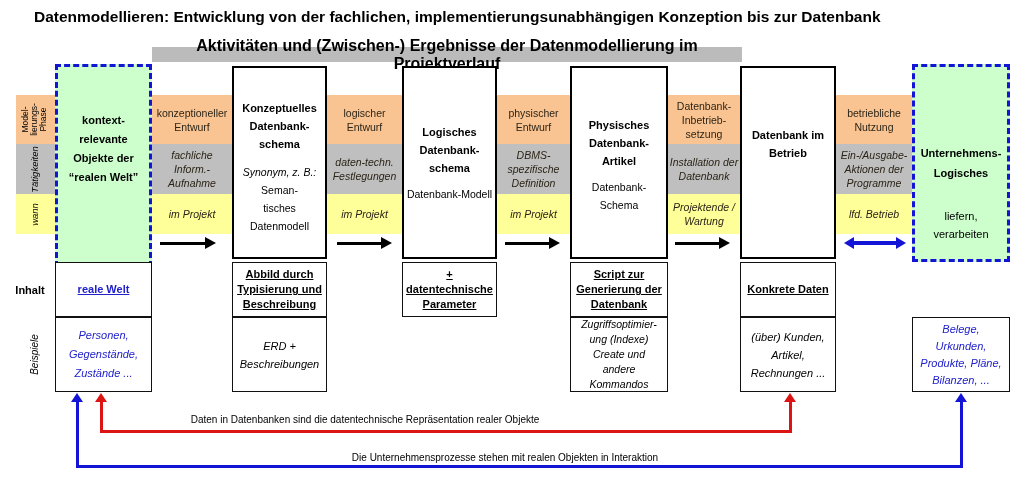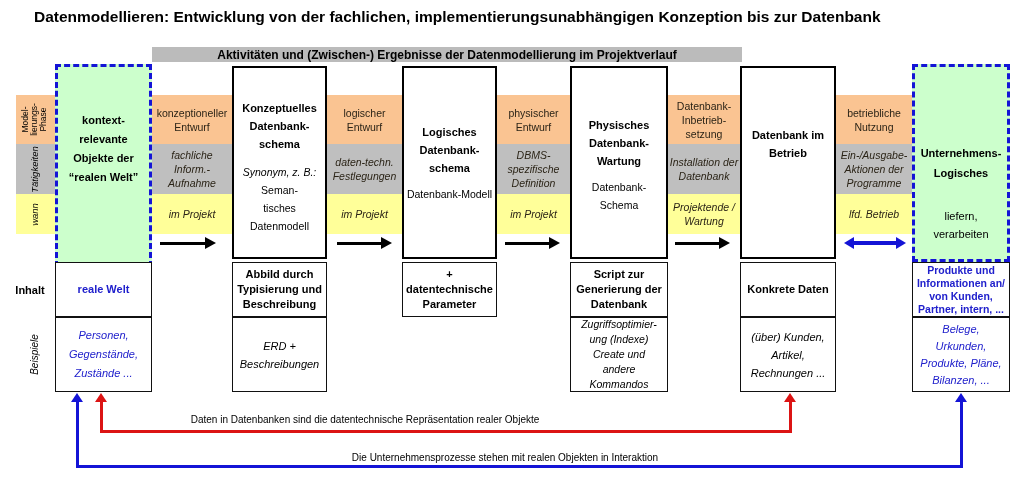--- a/index.html
+++ b/index.html
@@ -18,21 +18,21 @@
   .band.gray{background:#BFBFBF;}
   .band.yellow{background:#FFFF99;}
   .rot{transform:rotate(-90deg);transform-origin:center;white-space:pre-line;text-align:center;line-height:9px;}
   .gaptxt{font-size:10.5px;line-height:14px;color:#2b2417;}
   .schema-box{position:absolute;background:#fff;border:2px solid #000;box-sizing:border-box;text-align:center;}
   .schema-title{font-size:11px;font-weight:bold;line-height:18px;white-space:pre-line;}
   .schema-sub{font-size:10.5px;line-height:18px;white-space:pre-line;}
   .green-box{position:absolute;background:#CCFFCC;border:3px dashed #1414D6;box-sizing:border-box;text-align:center;}
   .bottom-box{position:absolute;background:#fff;border:1.5px solid #111;box-sizing:border-box;
     display:flex;align-items:center;justify-content:center;text-align:center;}
-  .inhalt-txt{font-size:11px;font-weight:bold;line-height:15px;white-space:pre-line;}
+  .inhalt-txt{font-size:11px;font-weight:bold;line-height:15px;white-space:pre-line;text-decoration:underline;}
   .beisp-txt{font-size:11px;font-style:italic;line-height:18px;white-space:pre-line;}
   .lh19{line-height:19px;}
   .lh15{line-height:15px;font-size:10.5px;}
   .tight{line-height:13px;font-size:10.5px;}
   .arrow{position:absolute;display:flex;align-items:center;}
   .shaft{flex:1;height:3px;background:#000;}
   .head{width:0;height:0;border-left:11px solid #000;border-top:6px solid transparent;border-bottom:6px solid transparent;}
   .arrow.blue2 .shaft{background:#1414D6;height:4px;}
   .head-l{width:0;height:0;border-right:10px solid #1414D6;border-top:6px solid transparent;border-bottom:6px solid transparent;}
   .head-r{width:0;height:0;border-left:10px solid #1414D6;border-top:6px solid transparent;border-bottom:6px solid transparent;}
@@ -45,21 +45,21 @@
   .tri-up.blue-t{border-bottom:9px solid #1414D6;}
   .conn-label{position:absolute;font-size:10px;text-align:center;color:#000;}
 </style>
 </head>
 <body>
 
 <div id="stage">
 
   <div class="abs b" style="left:10px;top:8px;font-size:15.5px;">Datenmodellieren: Entwicklung von der fachlichen, implementierungsunabhängigen Konzeption bis zur Datenbank</div>
 
-  <div class="cell" style="left:152px;top:47px;width:590px;height:15px;background:#BBBBBB;font-size:12px;font-weight:bold;">Aktivitäten und (Zwischen-) Ergebnisse der Datenmodellierung im Projektverlauf</div>
+  <div class="cell" style="left:152px;top:47px;width:590px;height:15px;background:#BBBBBB;font-size:16px;font-weight:bold;">Aktivitäten und (Zwischen-) Ergebnisse der Datenmodellierung im Projektverlauf</div>
 
   <div class="band orange" style="top:95px;height:49px;"></div>
   <div class="band gray" style="top:144px;height:50px;"></div>
   <div class="band yellow" style="top:194px;height:40px;"></div>
 
   <div class="cell" style="left:16px;top:95px;width:36px;height:49px;">
     <span class="rot" style="font-size:8.5px;">Model-
 lierungs-
 Phase</span>
   </div>
@@ -146,21 +146,21 @@
   <div class="schema-box" style="left:402px;top:66px;width:95px;height:193px;">
     <div class="schema-title" style="padding-top:55px;">Logisches
 Datenbank-
 schema</div>
     <div class="schema-sub" style="margin-top:8px;">Datenbank-Modell</div>
   </div>
 
   <div class="schema-box" style="left:570px;top:66px;width:98px;height:193px;">
     <div class="schema-title" style="padding-top:48px;">Physisches
 Datenbank-
-Wartung</div>
+Artikel</div>
     <div class="schema-sub" style="margin-top:8px;">Datenbank-
 Schema</div>
   </div>
 
   <div class="schema-box" style="left:740px;top:66px;width:96px;height:193px;">
     <div class="schema-title" style="padding-top:58px;">Datenbank im
 Betrieb</div>
   </div>
 
   <div class="green-box" style="left:912px;top:64px;width:98px;height:198px;">
@@ -188,26 +188,20 @@
 datentechnische
 Parameter</span>
   </div>
   <div class="bottom-box" style="left:570px;top:262px;width:98px;height:55px;">
     <span class="inhalt-txt">Script zur
 Generierung der
 Datenbank</span>
   </div>
   <div class="bottom-box" style="left:740px;top:262px;width:96px;height:55px;">
     <span class="inhalt-txt">Konkrete Daten</span>
-  </div>
-  <div class="bottom-box" style="left:912px;top:262px;width:98px;height:55px;">
-    <span class="inhalt-txt blue tight">Produkte und
-Informationen an/
-von Kunden,
-Partner, intern, ...</span>
   </div>
 
   <div class="bottom-box" style="left:55px;top:317px;width:97px;height:75px;">
     <span class="beisp-txt blue lh19">Personen,
 Gegenstände,
 Zustände ...</span>
   </div>
   <div class="bottom-box" style="left:232px;top:317px;width:95px;height:75px;">
     <span class="beisp-txt">ERD +
 Beschreibungen</span>

